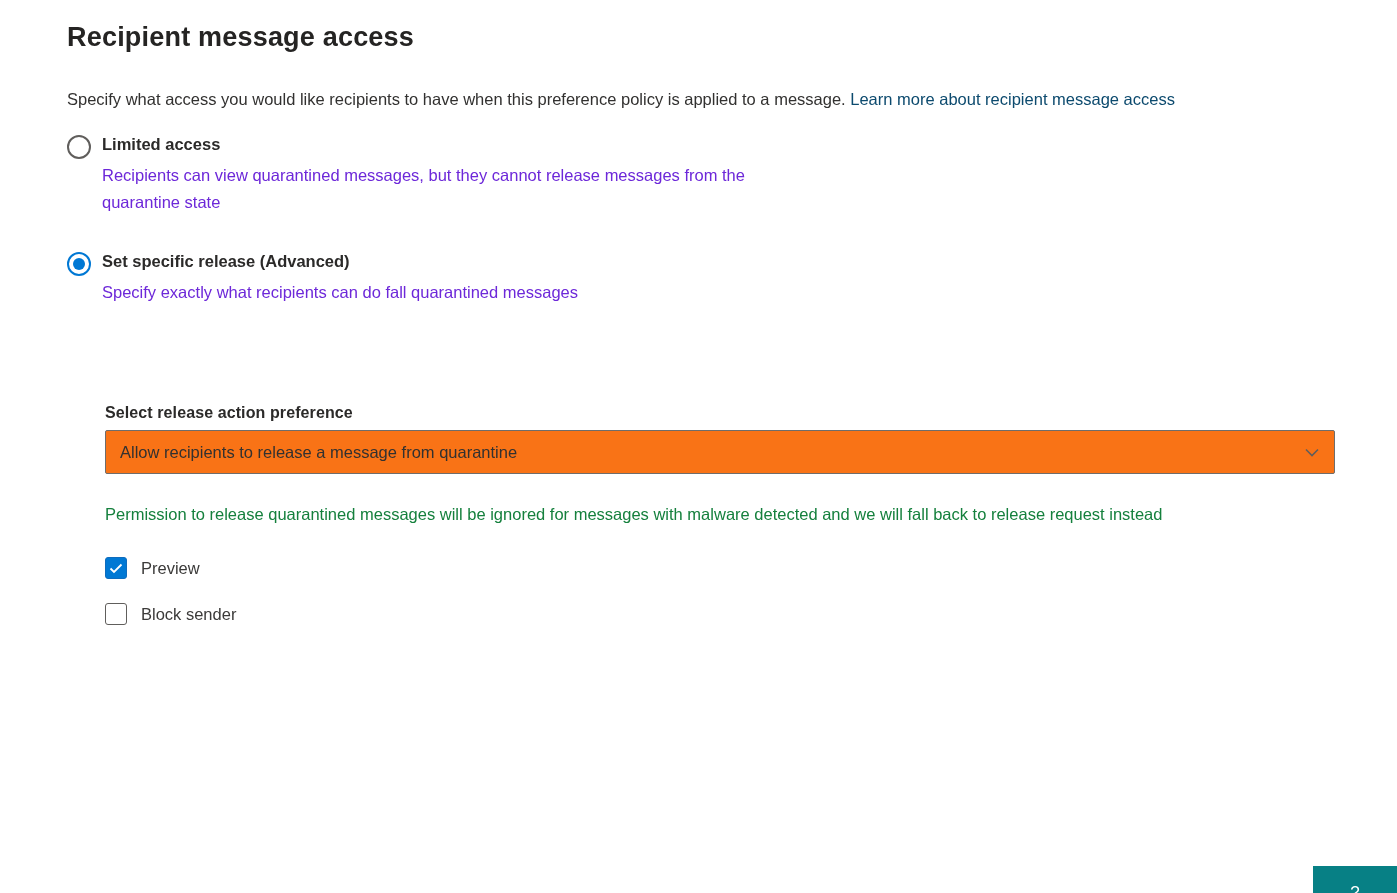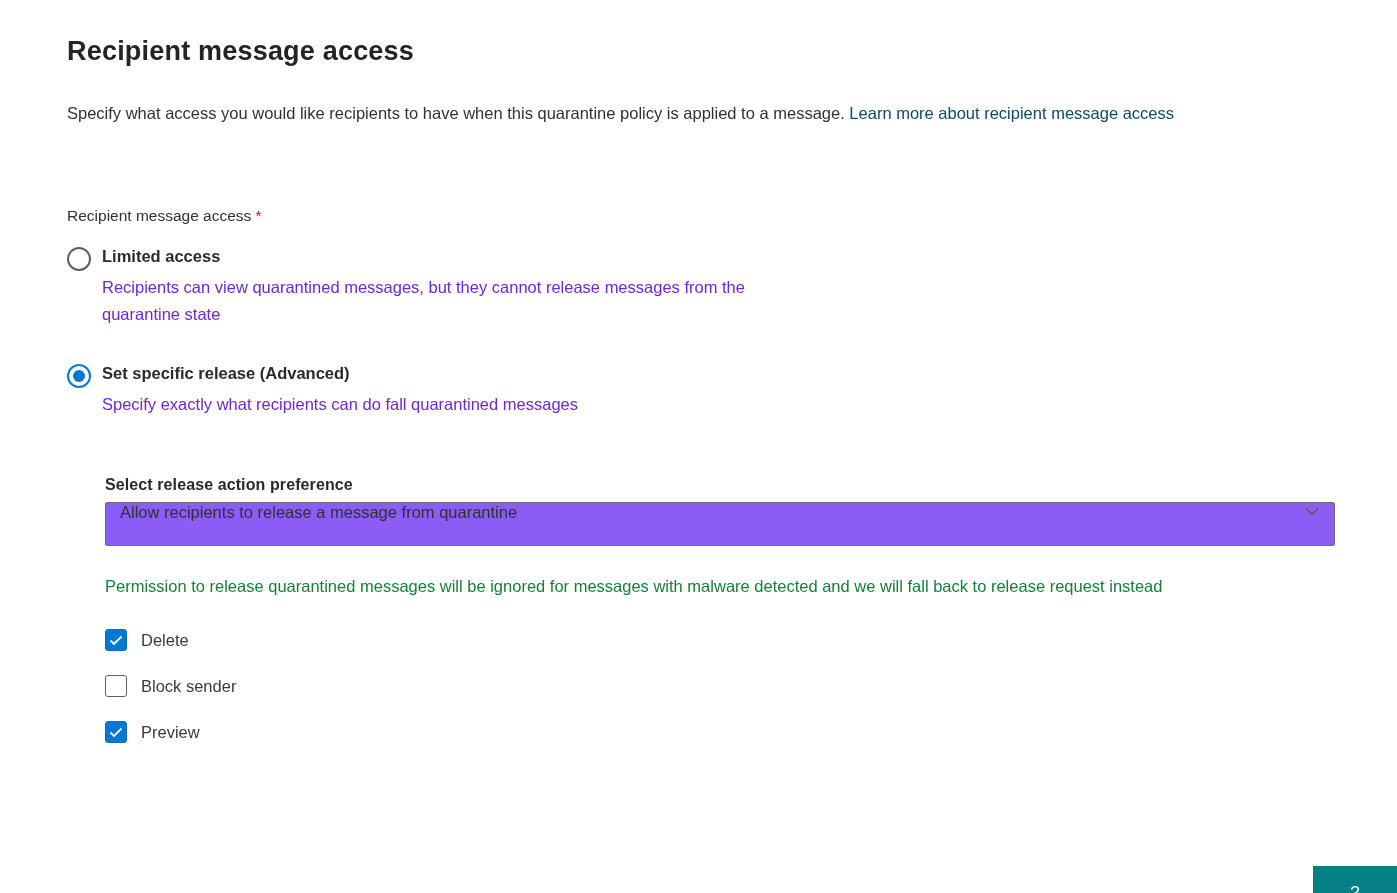--- a/index.html
+++ b/index.html
@@ -4,21 +4,21 @@
 <style>
   * { margin: 0; padding: 0; box-sizing: border-box; }
   html, body {
     width: 1397px; height: 893px;
     background: #ffffff;
     overflow: hidden;
     font-family: "Liberation Sans", sans-serif;
     color: #323130;
   }
   .page {
-    padding: 36px 0 0 67px;
+    padding: 22px 0 0 67px;
     position: relative;
     width: 100%; height: 100%;
   }
   .page-title {
     font-size: 27px;
     font-weight: 700;
     color: #252423;
     letter-spacing: 0.2px;
   }
   .page-description {
@@ -75,38 +75,38 @@
   .radio-desc {
     margin-left: 35px;
     margin-top: 3px;
     max-width: 712px;
     font-size: 16.5px;
     line-height: 27px;
     color: #6d28d9;
   }
 
   .advanced-section {
-    margin-top: 58px;
+    margin-top: 98px;
     margin-left: 38px;
   }
   .section-label {
     font-size: 16px;
     font-weight: 700;
     color: #2b2a29;
     letter-spacing: 0.1px;
   }
   .dropdown {
     margin-top: 8px;
     width: 1230px;
     height: 44px;
     border: 1px solid #6f6d6b;
     border-radius: 2px;
-    background: #8b5cf6;
-    display: flex;
-    align-items: flex-start;
+    background: #f97316;
+    display: flex;
+    align-items: center;
     padding: 0 14px;
     cursor: pointer;
   }
   .dropdown-value {
     flex: 1 1 auto;
     font-size: 16.5px;
     color: #323130;
     white-space: nowrap;
     overflow: hidden;
   }
@@ -169,23 +169,22 @@
     cursor: pointer;
   }
 </style>
 </head>
 <body>
 
 <div class="page">
 
   <h1 class="page-title">Recipient message access</h1>
 
-  <p class="page-description"><span>Specify what access you would like recipients to have when this quarantine policy is applied to a message. </span><a class="link">Learn more about recipient message access</a></p>
-
-  <div class="field-label"><span>Recipient message access</span><span class="required-asterisk">*</span></div>
+  <p class="page-description"><span>Specify what access you would like recipients to have when this preference policy is applied to a message. </span><a class="link">Learn more about recipient message access</a></p>
+
 
   <div class="radio-group">
 
     <div class="radio-option">
       <div class="radio-row">
         <span class="radio-circle"></span>
         <span class="radio-label">Limited access</span>
       </div>
       <div class="radio-desc">Recipients can view quarantined messages, but they cannot release messages from the quarantine state</div>
     </div>
@@ -209,45 +208,37 @@
       <svg class="chevron" width="16" height="16" viewBox="0 0 16 16">
         <polyline points="2,5.5 8,11.5 14,5.5" fill="none" stroke="#605e5c" stroke-width="1.6"></polyline>
       </svg>
     </div>
 
     <p class="release-note">Permission to release quarantined messages will be ignored for messages with malware detected and we will fall back to release request instead</p>
 
 
     <div class="checkbox-list">
 
-      <div class="checkbox-row">
-        <span class="checkbox-box checked selected">
-          <svg width="14" height="11" viewBox="0 0 14 11">
-            <polyline points="1.5,5.5 5,9 12.5,1.5" fill="none" stroke="#ffffff" stroke-width="1.8"></polyline>
-          </svg>
-        </span>
-        <span class="checkbox-label">Delete</span>
-      </div>
-
-      <div class="checkbox-row">
-        <span class="checkbox-box">
-          
-        </span>
-        <span class="checkbox-label">Block sender</span>
-      </div>
 
       <div class="checkbox-row">
         <span class="checkbox-box checked selected">
           <svg width="14" height="11" viewBox="0 0 14 11">
             <polyline points="1.5,5.5 5,9 12.5,1.5" fill="none" stroke="#ffffff" stroke-width="1.8"></polyline>
           </svg>
         </span>
         <span class="checkbox-label">Preview</span>
       </div>
 
+      <div class="checkbox-row">
+        <span class="checkbox-box">
+          
+        </span>
+        <span class="checkbox-label">Block sender</span>
+      </div>
+
     </div>
 
   </div>
 
   <button class="help-button">
     <span>?</span>
   </button>
 
 </div>
 

